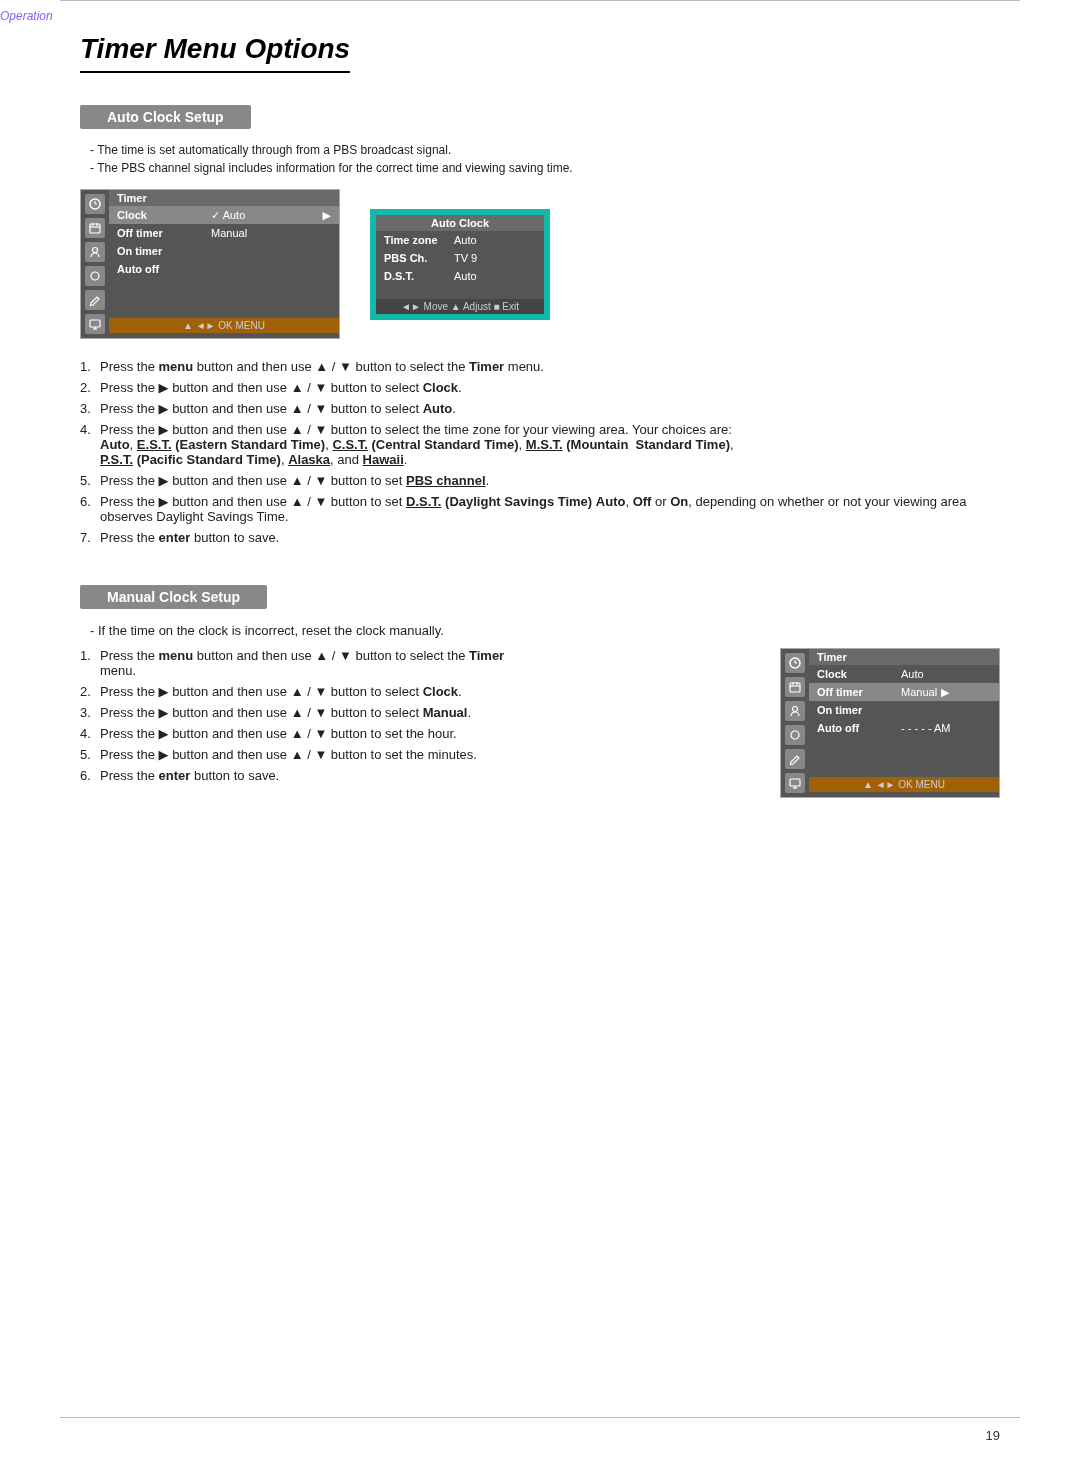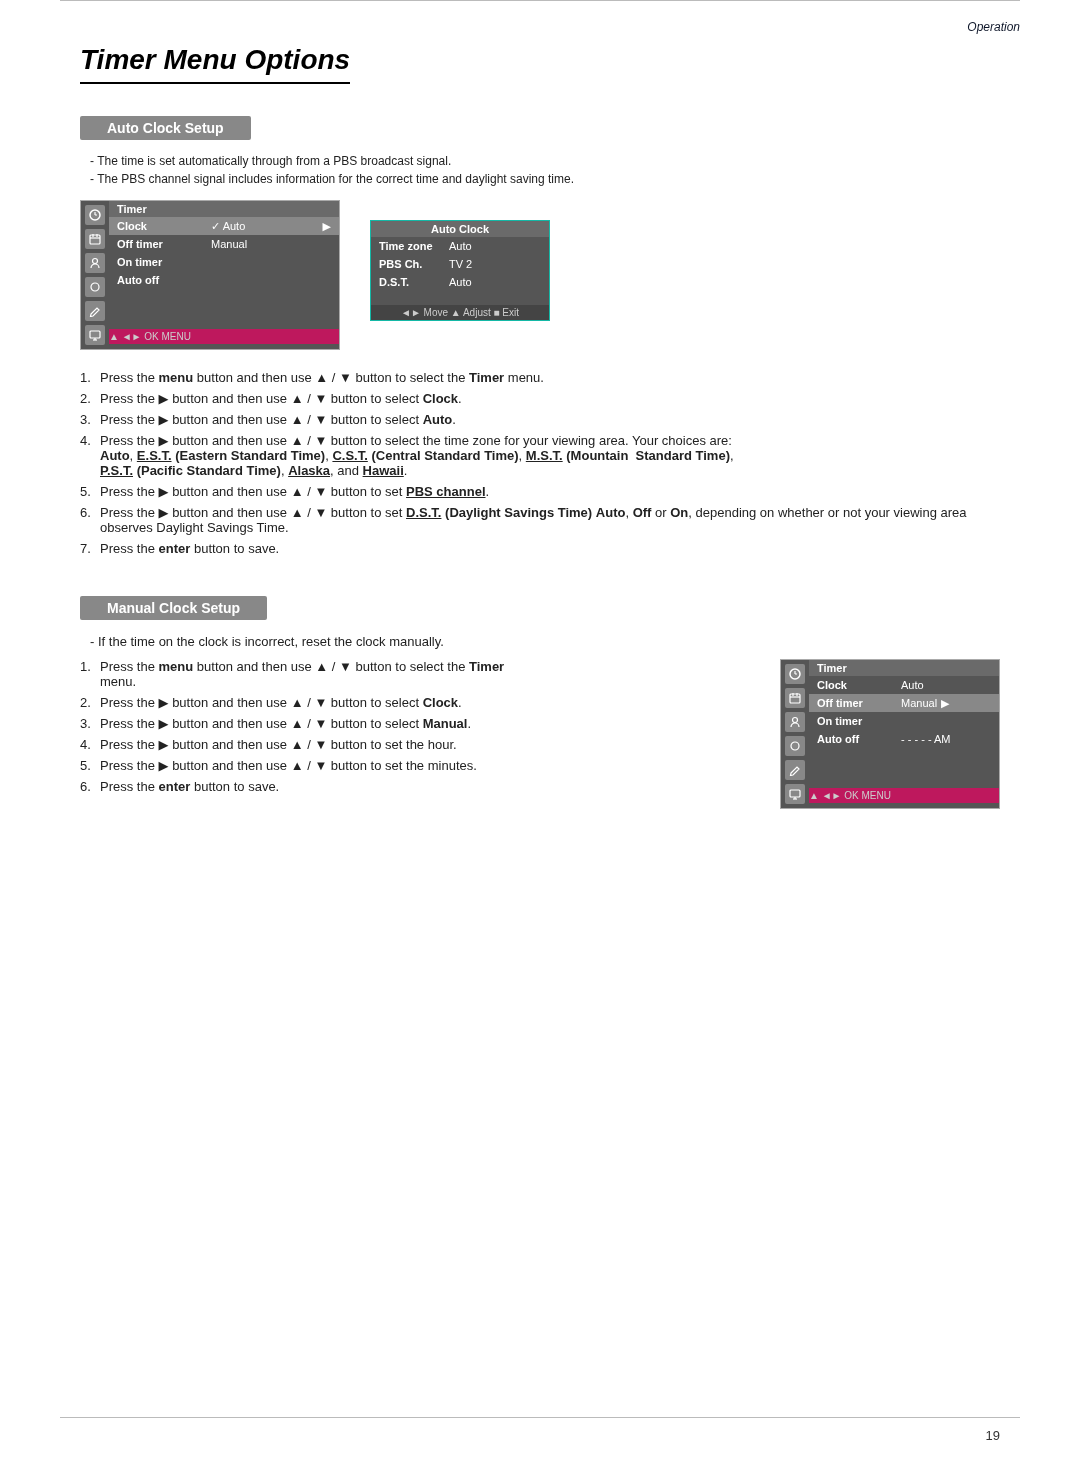--- a/index.html
+++ b/index.html
@@ -11,27 +11,25 @@
       font-size: 14px;
       color: #222;
       position: relative;
     }
     .top-rule {
       border-top: 1px solid #bbb;
       margin: 0 60px;
       padding-top: 8px;
     }
     .operation-label {
-      text-align: right;
       font-size: 12px;
       font-style: italic;
-      color: #0f172a;
+      color: #8b5cf6;
       margin-right: 60px;
       margin-bottom: 10px;
-      margin-top: 11px;
     }
     .page-content {
       margin: 0 80px;
     }
     .page-title {
       font-size: 28px;
       font-weight: bold;
       font-style: italic;
       color: #000;
       margin-bottom: 32px;
@@ -97,27 +95,28 @@
     }
     .ui-box-row .row-value {
       color: #fff;
       margin-left: 4px;
     }
     .ui-box-row .row-arrow {
       margin-left: 4px;
       color: #fff;
     }
     .ui-box-footer {
-      background: #be185d;
+      background: #a16207;
       color: #ccc;
       font-size: 10px;
-      padding: 2px 0;
+      padding: 2px 8px;
+      text-align: center;
     }
     .auto-clock-box {
-      border: 1px solid #14b8a6;
+      border: 6px solid #14b8a6;
       background: #555;
       min-width: 180px;
     }
     .auto-clock-header {
       background: #6a6a6a;
       color: #fff;
       font-size: 11px;
       font-weight: bold;
       padding: 2px 8px;
       text-align: center;
@@ -215,21 +214,21 @@
   
   <h1 class="page-title">Timer Menu Options</h1>
 
   
   <div>
 
     <div class="section-header">Auto Clock Setup</div>
 
     <div class="section-intro">
       <p>The time is set automatically through from a PBS broadcast signal.</p>
-      <p>The PBS channel signal includes information for the correct time and daylight saving time.</p>
+      <p>The PBS channel signal includes information for the correct time and viewing saving time.</p>
     </div>
 
     
     <div class="ui-screenshots">
 
       <div class="ui-box ui-box-wide">
         <div style="display:flex;">
 
           <div style="background:#555; width:28px; display:flex; flex-direction:column; align-items:center; padding:4px 2px; gap:4px;">
             <div style="width:20px;height:20px;background:#888;border-radius:2px;display:flex;align-items:center;justify-content:center;">
@@ -298,21 +297,21 @@
       </div>
 
       <div class="auto-clock-box" style="margin-top:20px;">
         <div class="auto-clock-header">Auto Clock</div>
         <div class="auto-clock-row">
           <span class="ac-label">Time zone</span>
           <span class="ac-value">Auto</span>
         </div>
         <div class="auto-clock-row">
           <span class="ac-label">PBS Ch.</span>
-          <span class="ac-value">TV 2</span>
+          <span class="ac-value">TV 9</span>
         </div>
         <div class="auto-clock-row">
           <span class="ac-label">D.S.T.</span>
           <span class="ac-value">Auto</span>
         </div>
         <div style="height:14px; background:#555;"></div>
         <div class="auto-clock-footer">◄► Move ▲ Adjust ■ Exit</div>
       </div>
 
     </div>

